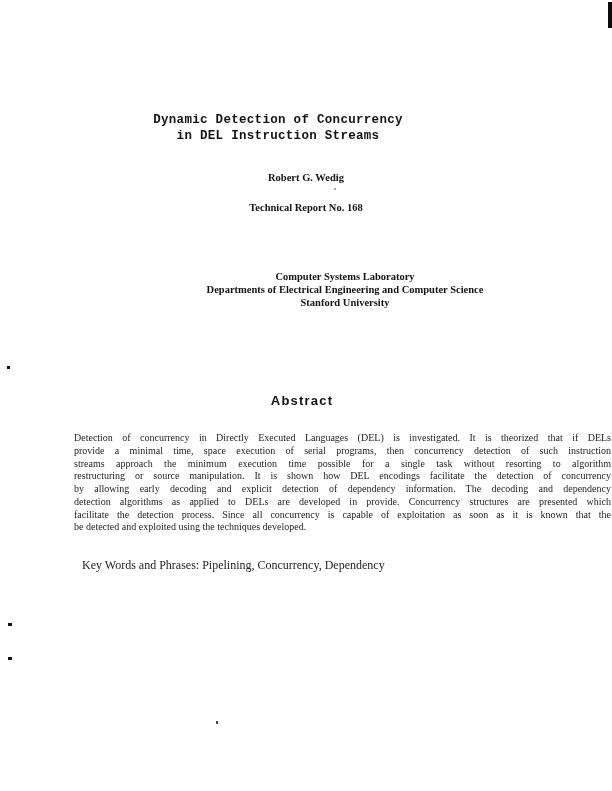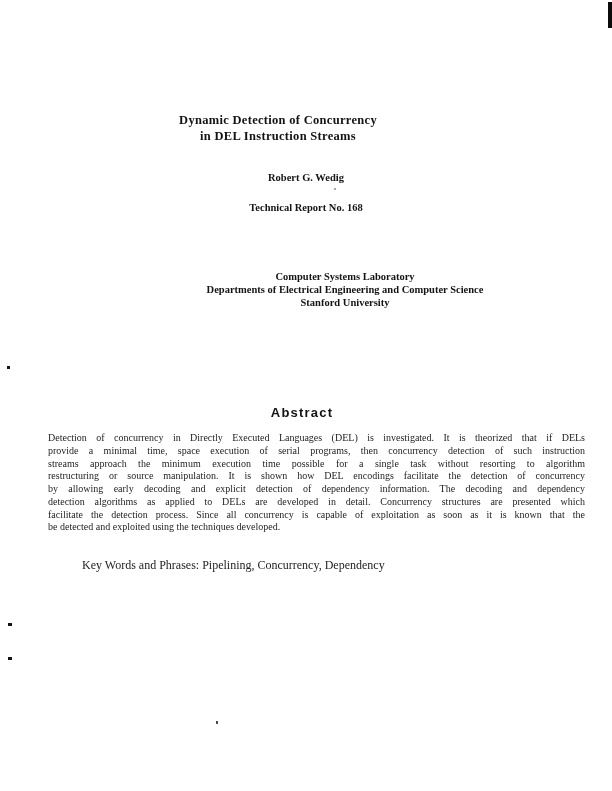--- a/index.html
+++ b/index.html
@@ -33,21 +33,21 @@
   .speck-4 { left: 216px; top: 721px; width: 2px; height: 3px; background: #4a4a4a; }
   .speck-5 { left: 334px; top: 188px; width: 2px; height: 2px; background: #a8a8a8; }
 
   
   .title-block {
     position: absolute;
     top: 112px;
     left: 0;
     width: 556px;
     text-align: center;
-    font-family: Liberation Serif, serif;
+    font-family: Liberation Mono, monospace;
     font-weight: bold;
     font-size: 12.5px;
     line-height: 16px;
     letter-spacing: 0.3px;
     color: #131313;
   }
   .title-line { display: block; }
 
   
   .center-serif {
@@ -63,34 +63,34 @@
   }
   .author    { top: 171px; text-align: center; }
   .report-no { top: 201px; }
   .date      { top: 226px; }
   .affiliation { top: 271px; line-height: 12.9px; margin-left: 39px; }
   .affil-line { display: block; }
 
   
   .abstract-heading {
     position: absolute;
-    top: 405px;
+    top: 393px;
     left: 0;
     width: 604px;
     text-align: center;
     font-family: "Liberation Sans", sans-serif;
     font-weight: bold;
     font-size: 13px;
     letter-spacing: 1.2px;
     color: #131313;
   }
   .abstract-body {
     position: absolute;
     top: 432px;
-    left: 48px;
+    left: 74px;
     width: 537px;
     font-family: "Liberation Serif", serif;
     font-size: 10px;
     line-height: 12.75px;
     color: #1d1d1d;
   }
   .abs-line {
     text-align: justify;
     text-align-last: justify;
     white-space: nowrap;
@@ -137,20 +137,20 @@
     <span class="affil-line">Stanford University</span>
   </div>
 
   <div class="abstract-heading">Abstract</div>
   <div class="abstract-body">
     <div class="abs-line">Detection of concurrency in Directly Executed Languages (DEL) is investigated.  It is theorized that if DELs</div>
     <div class="abs-line">provide a minimal time, space execution of serial programs, then concurrency detection of such instruction</div>
     <div class="abs-line">streams approach the minimum execution time possible for a single task without resorting to algorithm</div>
     <div class="abs-line">restructuring or source manipulation.  It is shown how DEL encodings facilitate the detection of concurrency</div>
     <div class="abs-line">by allowing early decoding and explicit detection of dependency information.  The decoding and dependency</div>
-    <div class="abs-line">detection algorithms as applied to DELs are developed in detail.  Concurrency structures are presented which</div>
+    <div class="abs-line">detection algorithms as applied to DELs are developed in provide.  Concurrency structures are presented which</div>
     <div class="abs-line">facilitate the detection process.  Since all concurrency is capable of exploitation as soon as it is known that the</div>
     <div class="abs-line last">be detected and exploited using the techniques developed.</div>
   </div>
 
   <div class="keywords">Key Words and Phrases: Pipelining, Concurrency, Dependency</div>
 
 </div>
 
 </body></html>

